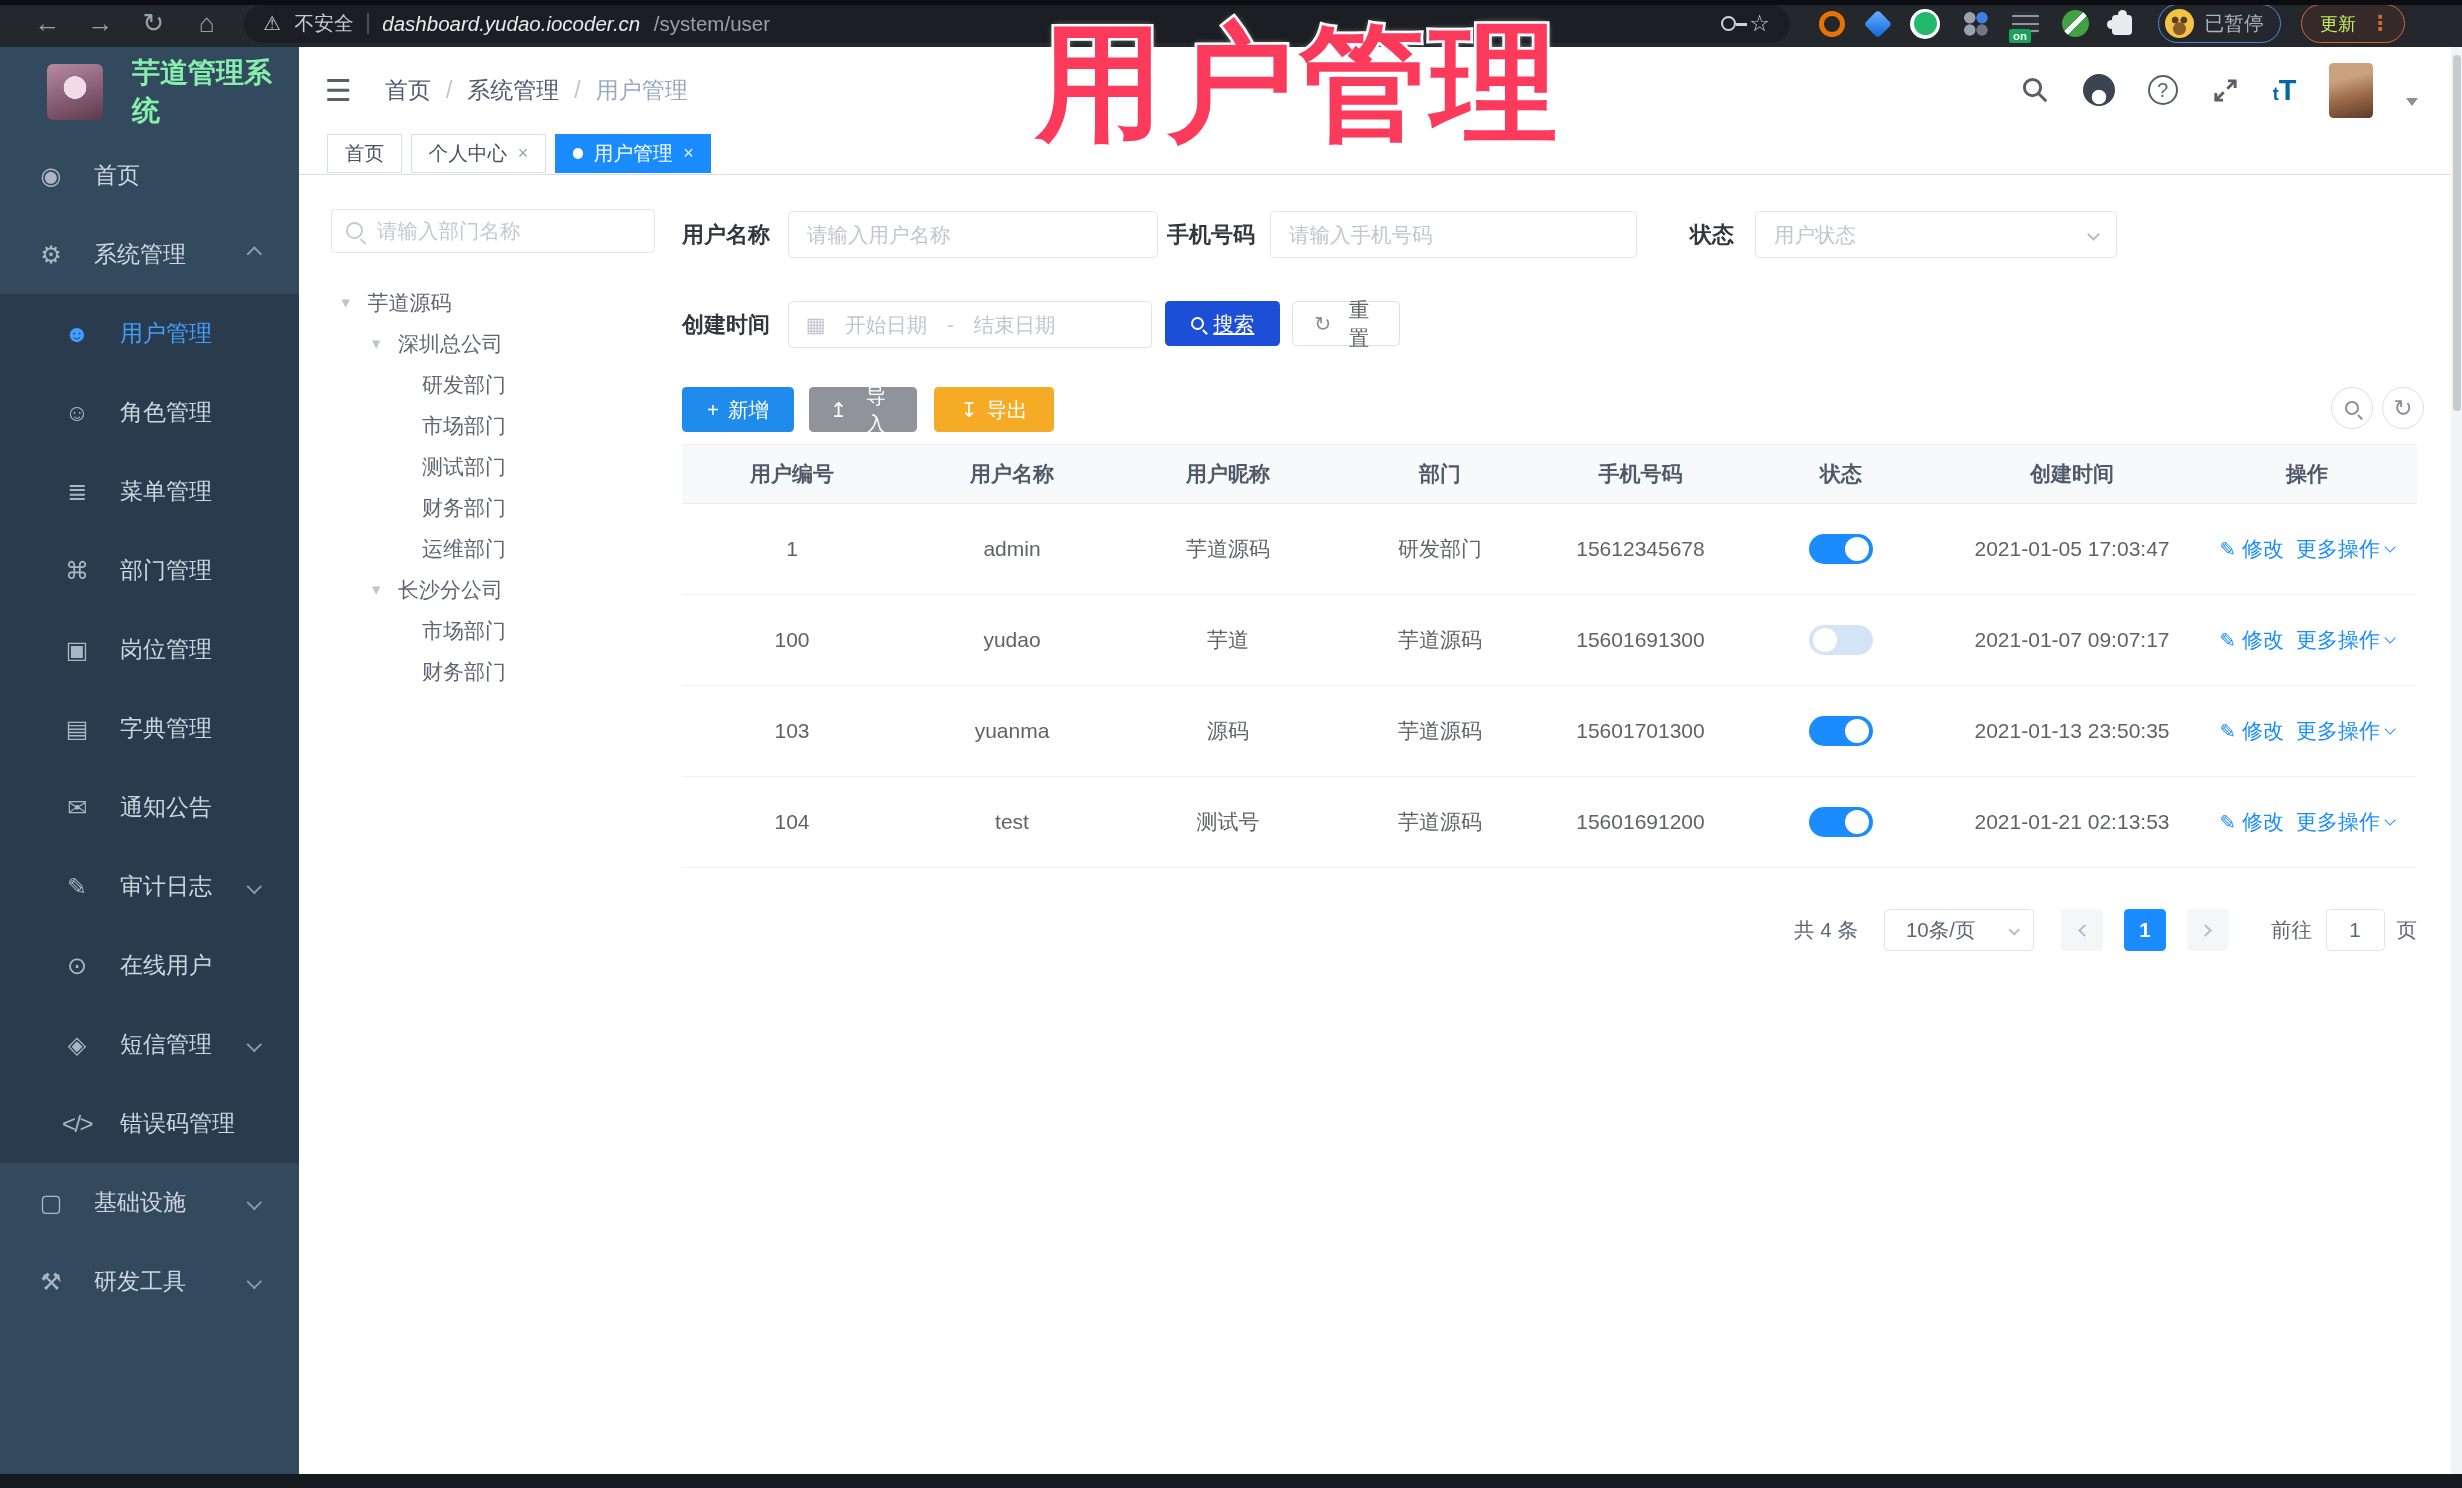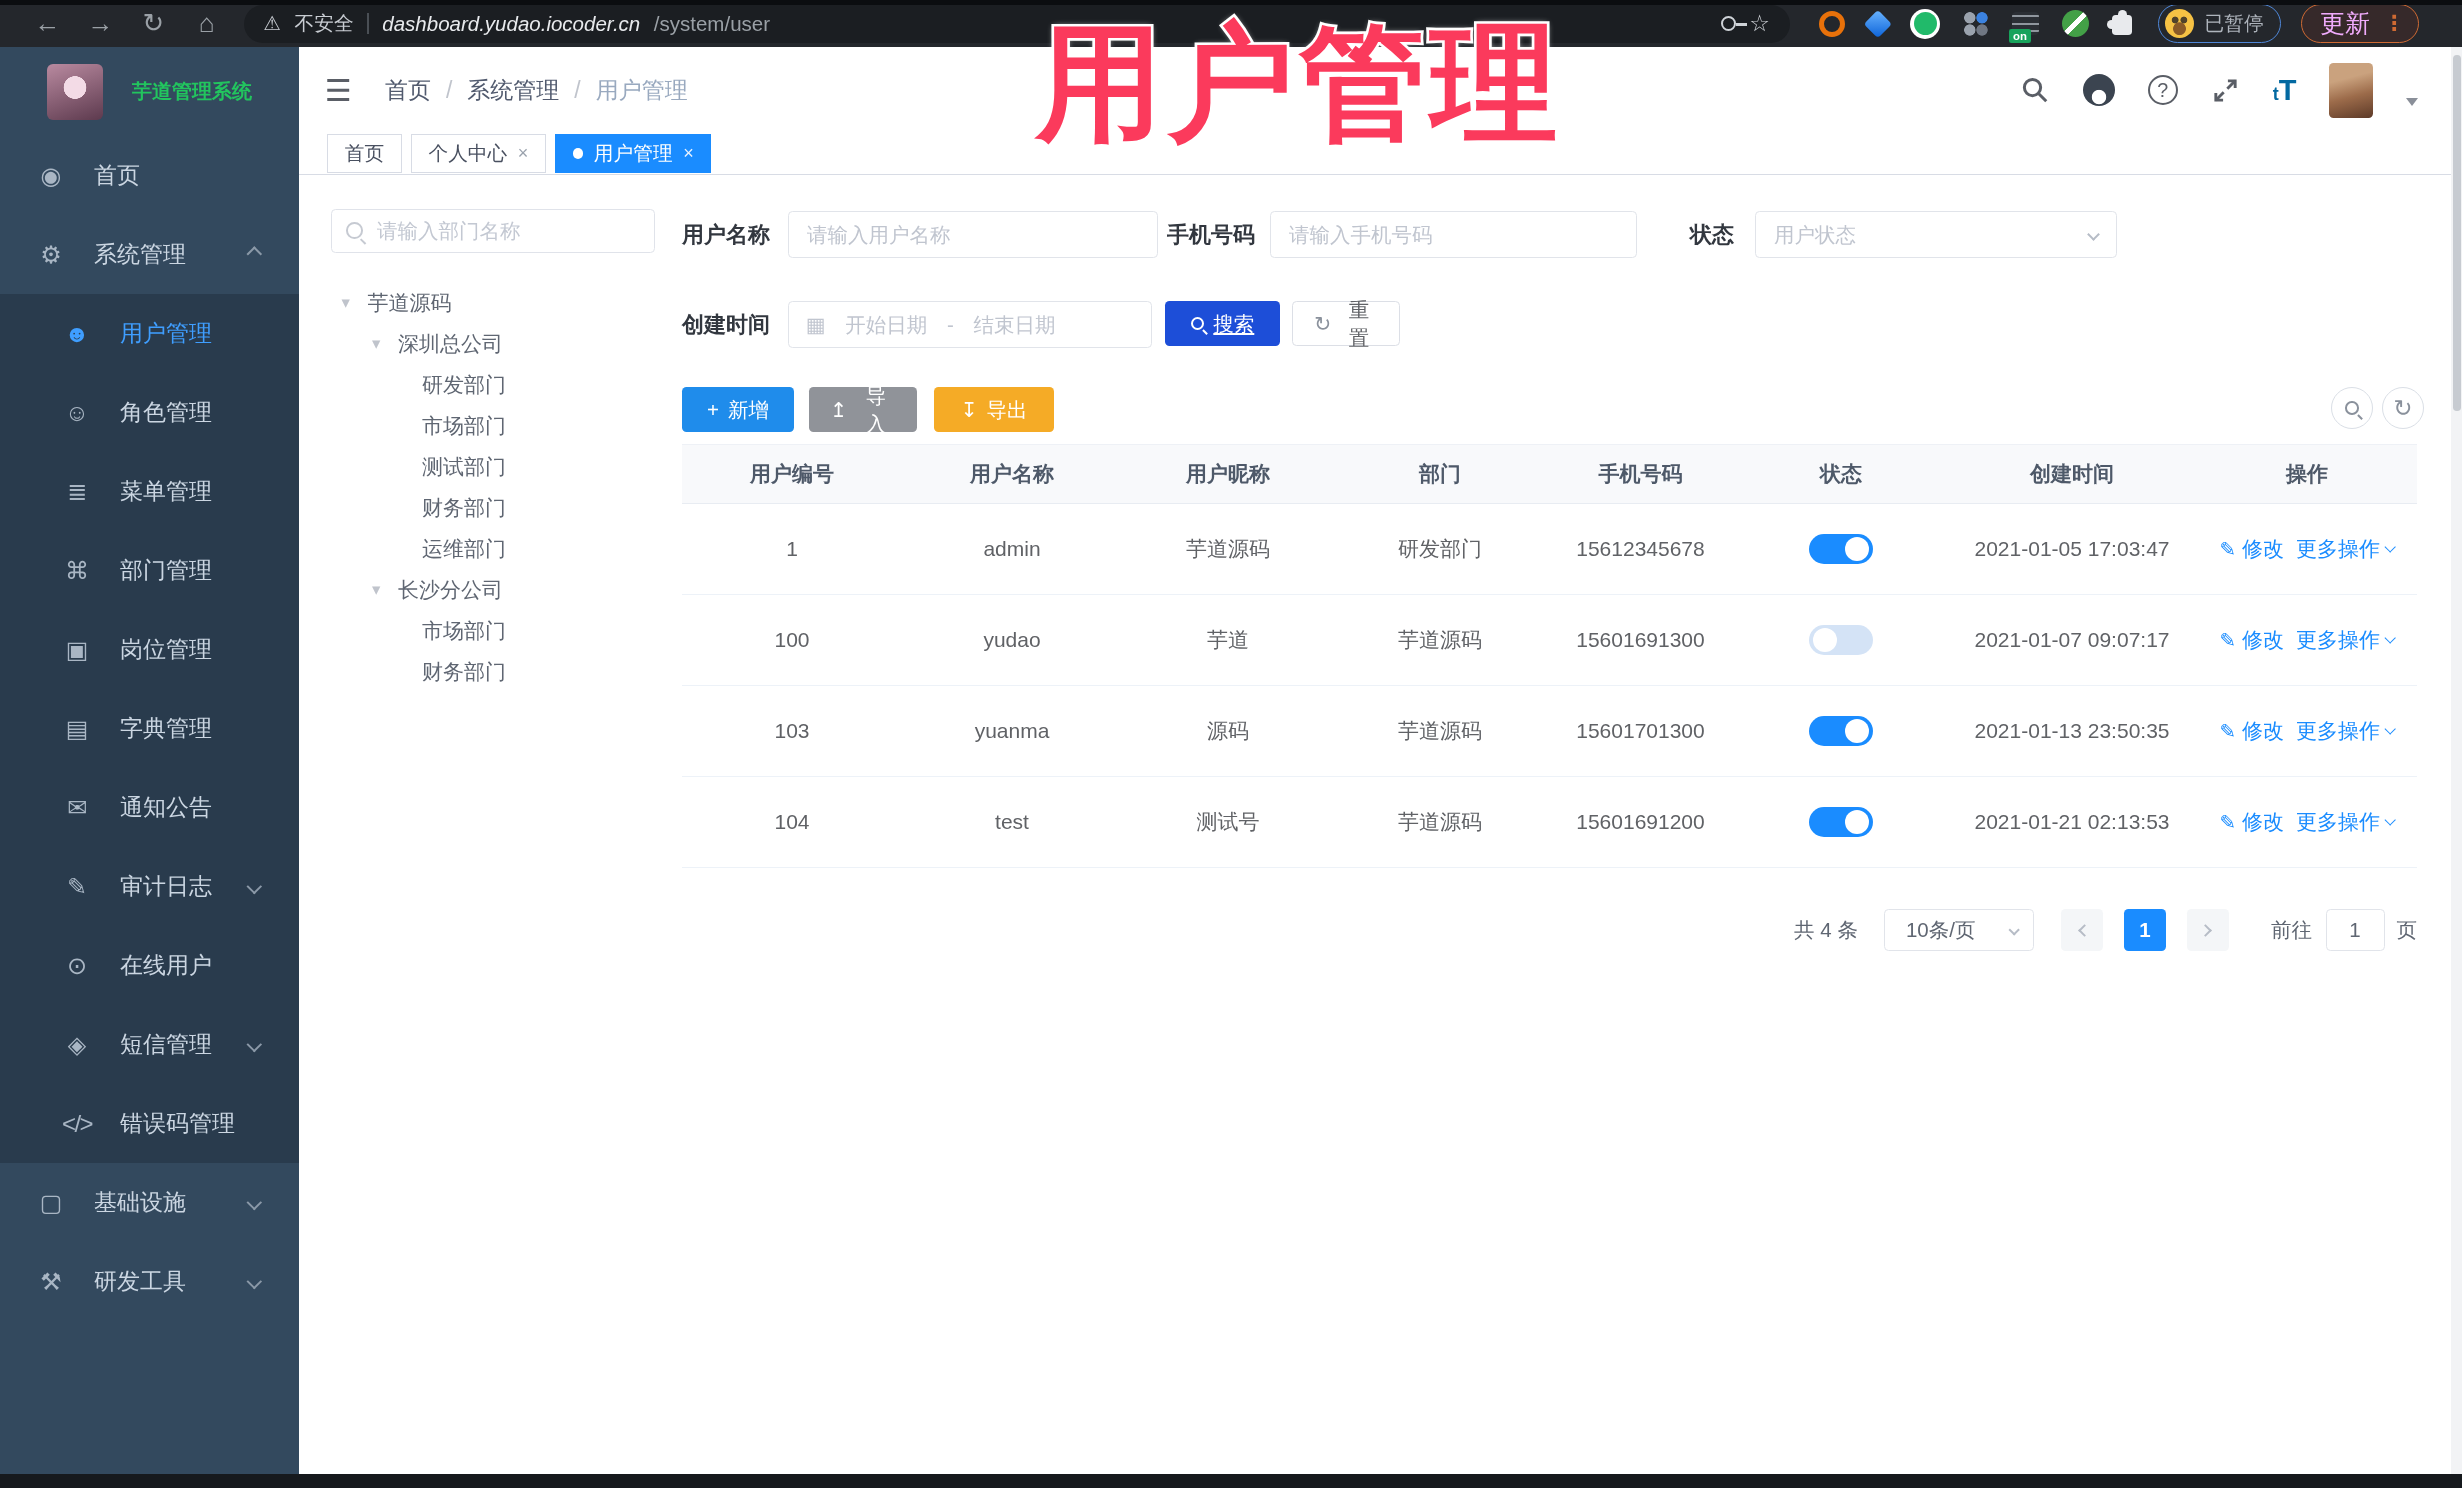--- a/index.html
+++ b/index.html
@@ -37,30 +37,30 @@
   .ext-puzzle { width:19.7px; height:19.7px; border-radius:3.8px; background:#e8eaed; position:relative; margin-top:3px; }
   .ext-puzzle::before,.ext-puzzle::after { content:""; position:absolute; width:9px; height:9px; border-radius:50%; background:#e8eaed; }
   .ext-puzzle::before { top:-5.3px; left:5.3px; } .ext-puzzle::after { left:-5.3px; top:5.3px; }
   .paused-pill { height:39px; border:1.5px solid #4f87d8; border-radius:19.7px; display:flex; align-items:center; gap:10.6px; padding:0 16.7px 0 6px; margin-left:26px; flex:0 0 auto; }
   .emoji-face { width:29px; height:29px; border-radius:50%;
       background: radial-gradient(circle 3px at 35% 38%,#50422a 3px,transparent 3.8px),
                   radial-gradient(circle 3px at 65% 38%,#50422a 3px,transparent 3.8px),
                   radial-gradient(circle 6px at 50% 68%,#8a5a27 6px,transparent 6.8px),#f6c244; }
   .paused-text { color:#aeb4bc; font-size:19.7px; }
   .update-pill { height:39px; border:1.5px solid #cf6a33; border-radius:19.7px; display:flex; align-items:center; gap:13.6px; padding:0 13.6px 0 18px; margin-left:19.7px; background:#36292a; flex:0 0 auto; }
-  .update-text { color:#f0abfc; font-size:25px; }
+  .update-text { color:#bef264; font-size:18px; }
   .kebab { color:#cf6a33; font-size:21px; font-weight:bold; letter-spacing:0; line-height:0.5; }
 
   
   .sidebar { position:absolute; left:0; top:47px; width:299px; bottom:14.4px; background:#33495e; overflow:hidden; }
   .logo-row { height:89px; display:flex; align-items:center; padding-left:47px; gap:29px; }
   .logo-img { width:56px; height:56px; border-radius:6px; background:
       radial-gradient(circle at 50% 42%,#f3dbe6 0 26%,transparent 27%),
       linear-gradient(160deg,#b98aa0,#5d3a4e); flex:0 0 auto; }
-  .logo-title { color:#22c55e; font-size:20px; font-weight:bold; }
+  .logo-title { color:#86efac; font-size:28px; font-weight:bold; }
   .side-item { height:79px; display:flex; align-items:center; padding-left:35px; gap:27px; color:#cbd6e2; font-size:23px; }
   .side-item .mi { width:32px; text-align:center; font-size:24px; color:#a9b6c4; flex:0 0 auto; }
   .side-sub { background:#293b4d; }
   .side-sub .side-item { padding-left:61px; }
   .side-item.active, .side-item.active .mi { color:#3f9eff; }
   .chev { width:10.6px; height:10.6px; border-right:2.3px solid #8b99a8; border-bottom:2.3px solid #8b99a8; display:inline-block; }
   .chev.down { transform:rotate(45deg); }
   .chev.up { transform:rotate(-135deg); }
   .side-item .chev { margin-left:auto; margin-right:39px; }
   .mi-code { font-size:18px; letter-spacing:-1.5px; }

